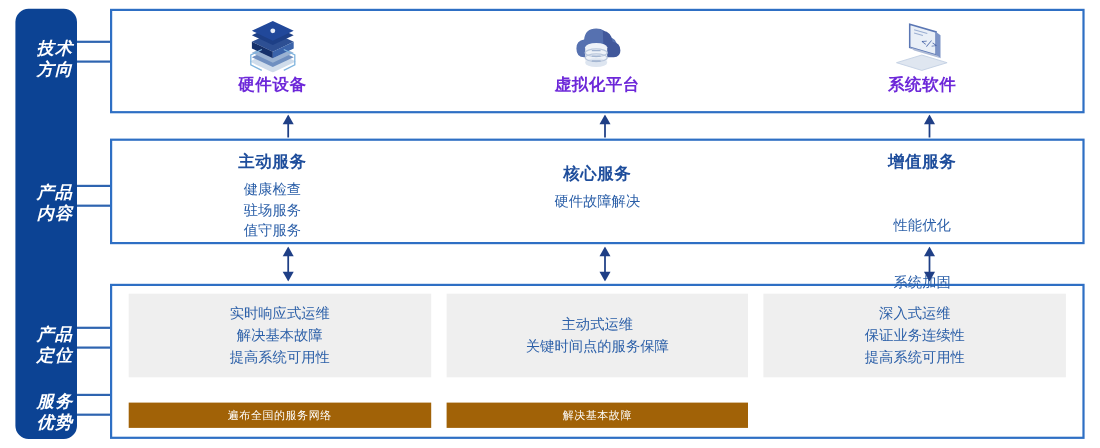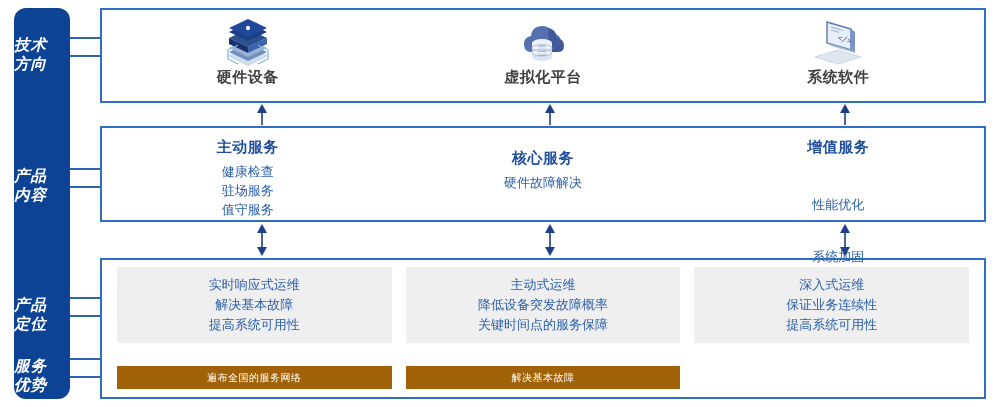--- a/index.html
+++ b/index.html
@@ -28,20 +28,21 @@
     width: 56px;
     height: 391px;
     background: #0C4394;
     border-radius: 12px;
     z-index: 4;
   }
   .side-label {
     position: absolute;
     left: 0;
     width: 72px;
+    text-align: center;
     color: #ffffff;
     font-weight: bold;
     font-style: italic;
     font-size: 15.5px;
     line-height: 19px;
     letter-spacing: 1px;
   }
   .side-label span { display: block; }
 
   
@@ -81,21 +82,21 @@
     align-items: center;
     justify-content: flex-start;
     padding-top: 8px;
     box-sizing: border-box;
   }
   .tech-icon { width: 62px; height: 50px; }
   .tech-label {
     margin-top: 2px;
     font-size: 15px;
     font-weight: bold;
-    color: #404040;
+    color: #6d28d9;
     letter-spacing: 0.5px;
   }
 
   
   .prod-row {
     position: absolute;
     left: 100px;
     top: 126px;
     width: 886px;
     height: 96px;
@@ -333,21 +334,20 @@
         <div class="grey-line">实时响应式运维</div>
         <div class="grey-line">解决基本故障</div>
         <div class="grey-line">提高系统可用性</div>
       </div>
       <div class="blue-bar">遍布全国的服务网络</div>
     </div>
 
     <div class="bottom-col">
       <div class="grey-card">
         <div class="grey-line">主动式运维</div>
-        <div class="grey-line">降低设备突发故障概率</div>
         <div class="grey-line">关键时间点的服务保障</div>
       </div>
       <div class="blue-bar">解决基本故障</div>
     </div>
 
     <div class="bottom-col">
       <div class="grey-card">
         <div class="grey-line">深入式运维</div>
         <div class="grey-line">保证业务连续性</div>
         <div class="grey-line">提高系统可用性</div>

